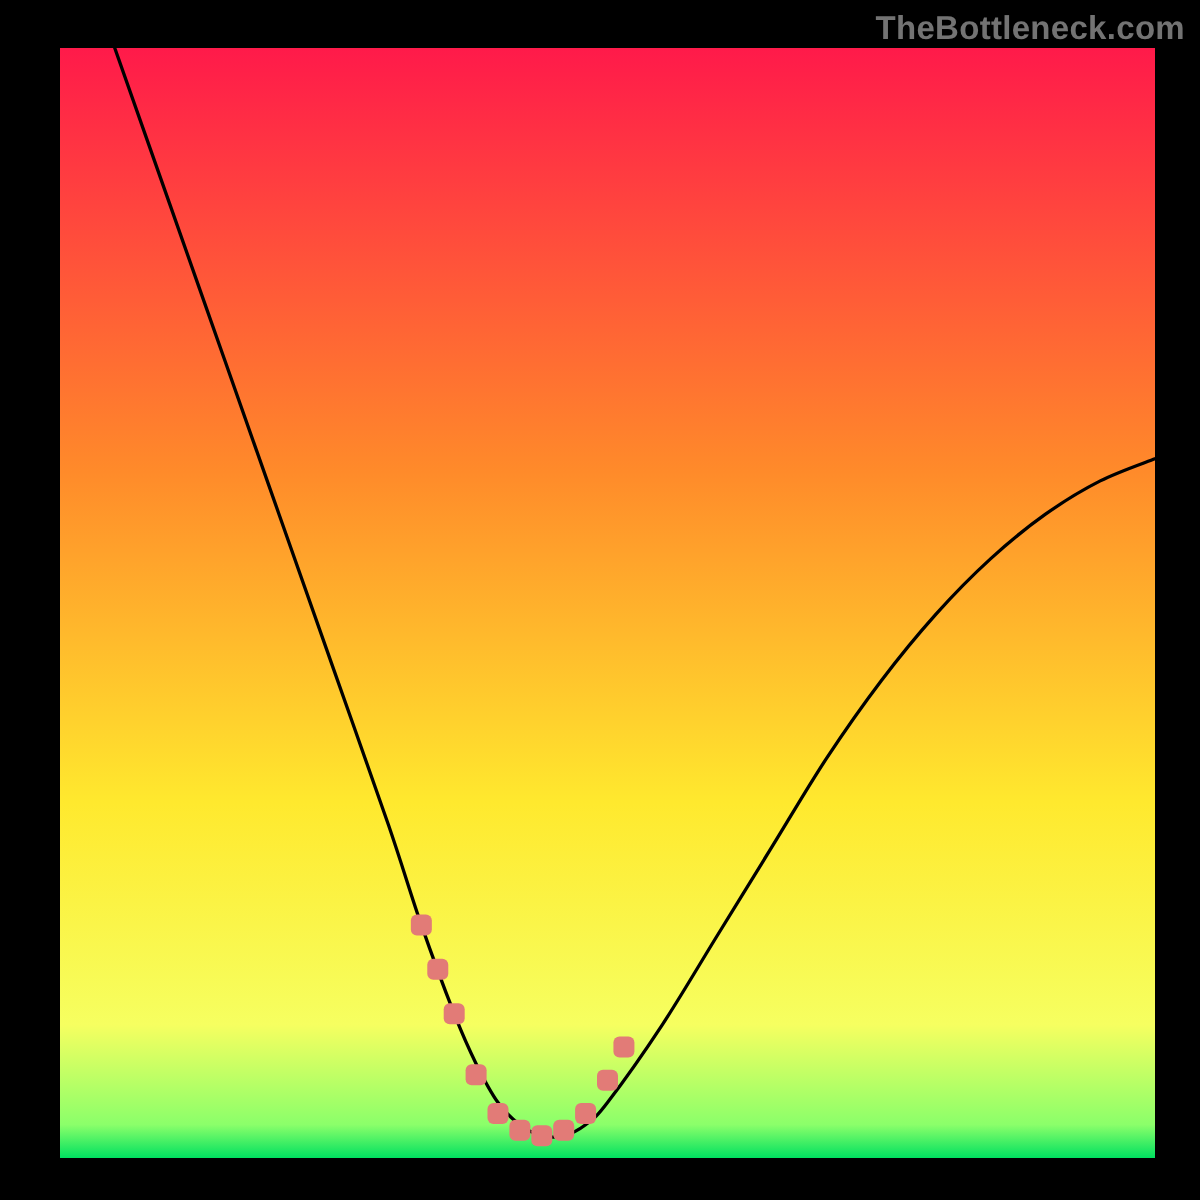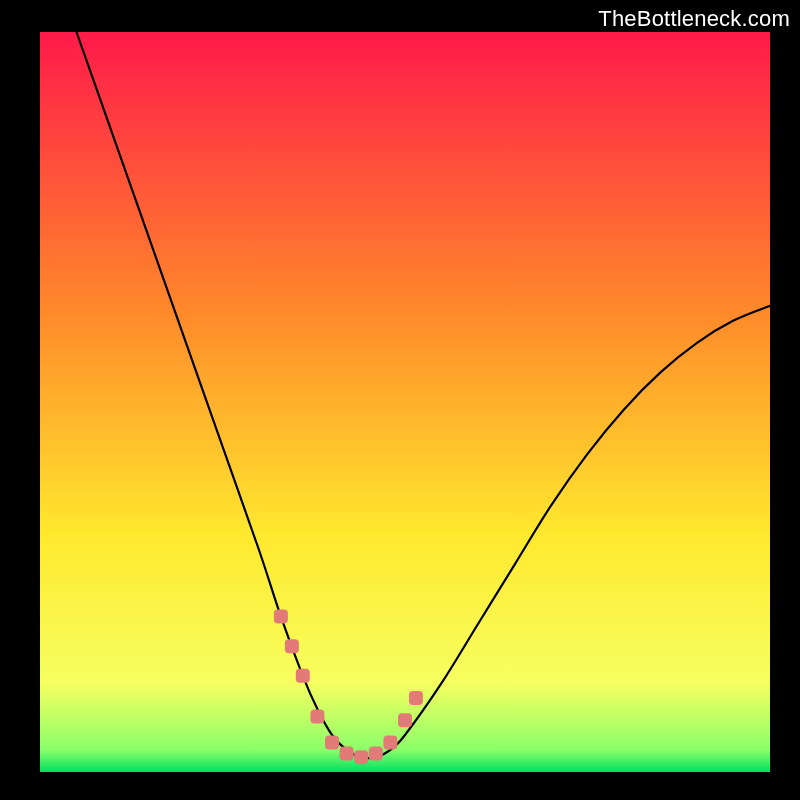--- a/index.html
+++ b/index.html
@@ -12,24 +12,24 @@
   }
   .plot-wrapper {
     position: relative;
     width: 800px;
     height: 800px;
   }
   .watermark {
     position: absolute;
     top: 6px;
     right: 10px;
-    color: #ffffff;
+    color: #737373;
     font-family: Arial, Helvetica, sans-serif;
     font-size: 22px;
-    font-weight: 400;
+    font-weight: 700;
     letter-spacing: 0.2px;
     z-index: 5;
     pointer-events: none;
     margin-left: 25px;
   }
   svg.plot {
     position: absolute;
     top: 0;
     left: 0;
     width: 800px;

